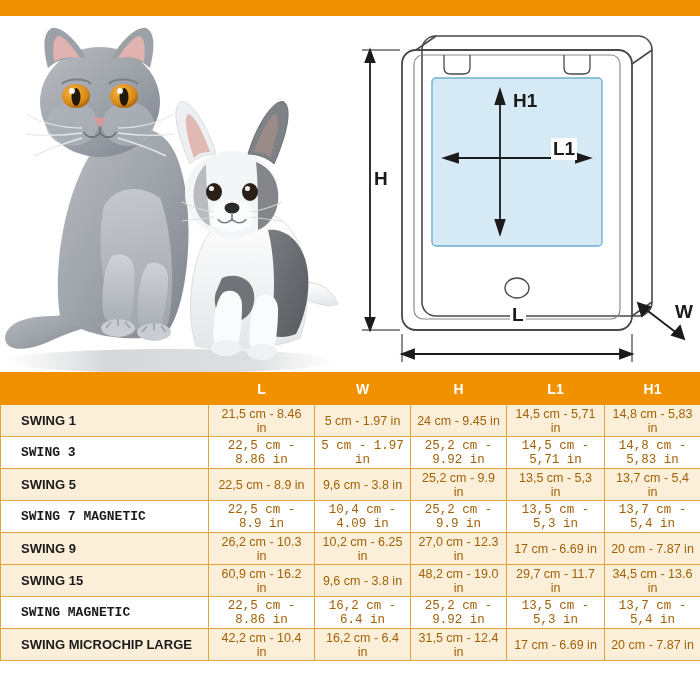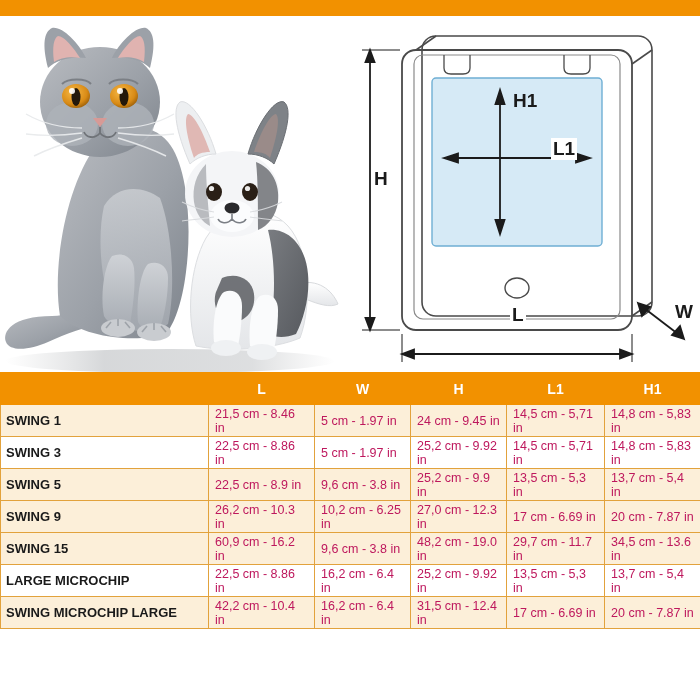--- a/index.html
+++ b/index.html
@@ -72,28 +72,29 @@
     border: 1px solid #F29100;
     text-align: center;
   }
   table.spec thead th.first {
     background: #F29100;
   }
   table.spec td.model {
     font-weight: bold;
     color: #1a1a1a;
     text-align: left;
-    padding-left: 5px;
+    padding-left: 20px;
     font-size: 13px;
   }
   table.spec td.val {
-    color: #be185d;
+    text-align: center;
+    color: #a16207;
   }
   tr.odd td { background: #FCEFD9; }
-  tr.even td { background: #FFFFFF; }
+  tr.even td { background: #FFFFFF; font-family: Liberation Mono, monospace; }
 
   
   col.c0 { width: 208px; }
   col.c1 { width: 106px; }
   col.c2 { width: 96px; }
   col.c3 { width: 96px; }
   col.c4 { width: 98px; }
   col.c5 { width: 96px; }
 
   
@@ -347,38 +348,46 @@
           <td class="val">14,8 cm - 5,83 in</td>
         </tr>
         <tr class="odd">
           <td class="model">SWING 5</td>
           <td class="val">22,5 cm - 8.9 in</td>
           <td class="val">9,6 cm - 3.8 in</td>
           <td class="val">25,2 cm - 9.9 in</td>
           <td class="val">13,5 cm - 5,3 in</td>
           <td class="val">13,7 cm - 5,4 in</td>
         </tr>
+        <tr class="even">
+          <td class="model">SWING 7 MAGNETIC</td>
+          <td class="val">22,5 cm - 8.9 in</td>
+          <td class="val">10,4 cm - 4.09 in</td>
+          <td class="val">25,2 cm - 9.9 in</td>
+          <td class="val">13,5 cm - 5,3 in</td>
+          <td class="val">13,7 cm - 5,4 in</td>
+        </tr>
         <tr class="odd">
           <td class="model">SWING 9</td>
           <td class="val">26,2 cm - 10.3 in</td>
           <td class="val">10,2 cm - 6.25 in</td>
           <td class="val">27,0 cm - 12.3 in</td>
           <td class="val">17 cm - 6.69 in</td>
           <td class="val">20 cm - 7.87 in</td>
         </tr>
         <tr class="odd">
           <td class="model">SWING 15</td>
           <td class="val">60,9 cm - 16.2 in</td>
           <td class="val">9,6 cm - 3.8 in</td>
           <td class="val">48,2 cm - 19.0 in</td>
           <td class="val">29,7 cm - 11.7 in</td>
           <td class="val">34,5 cm - 13.6 in</td>
         </tr>
         <tr class="even">
-          <td class="model">LARGE MICROCHIP</td>
+          <td class="model">SWING MAGNETIC</td>
           <td class="val">22,5 cm - 8.86 in</td>
           <td class="val">16,2 cm - 6.4 in</td>
           <td class="val">25,2 cm - 9.92 in</td>
           <td class="val">13,5 cm - 5,3 in</td>
           <td class="val">13,7 cm - 5,4 in</td>
         </tr>
         <tr class="odd">
           <td class="model">SWING MICROCHIP LARGE</td>
           <td class="val">42,2 cm - 10.4 in</td>
           <td class="val">16,2 cm - 6.4 in</td>

